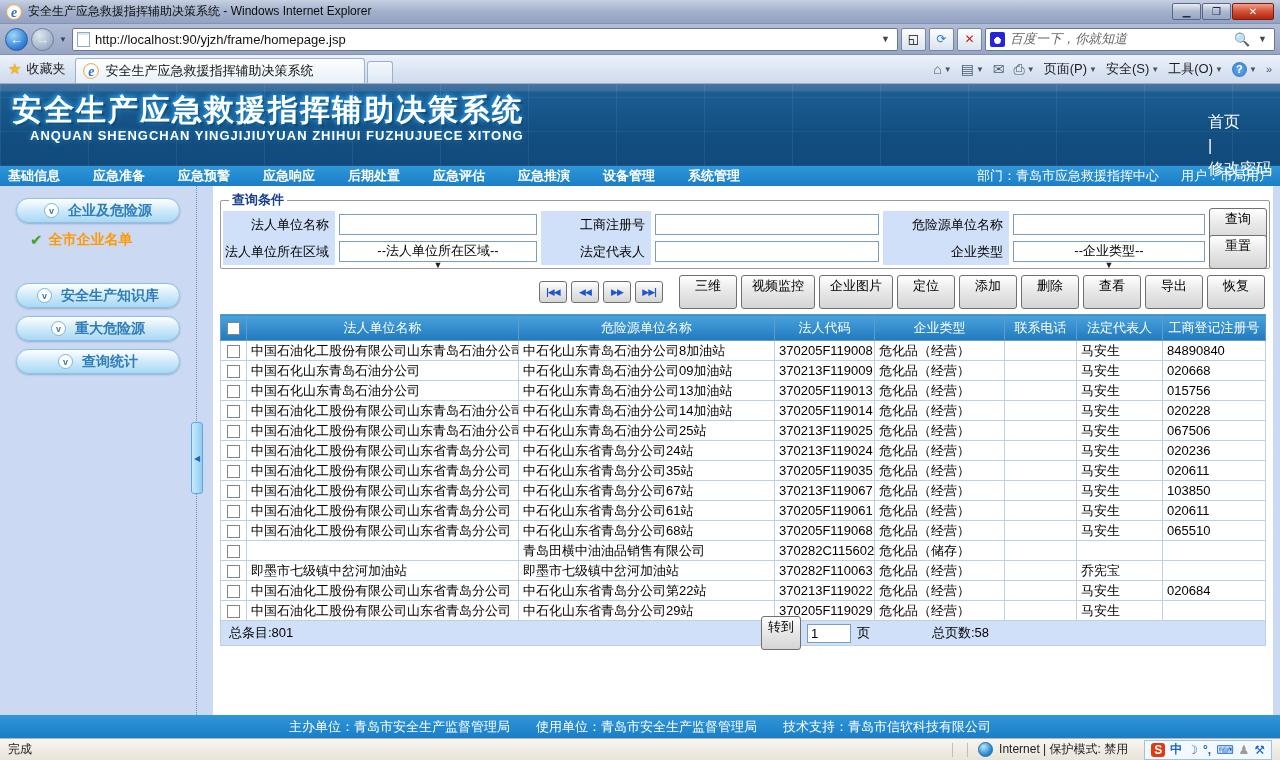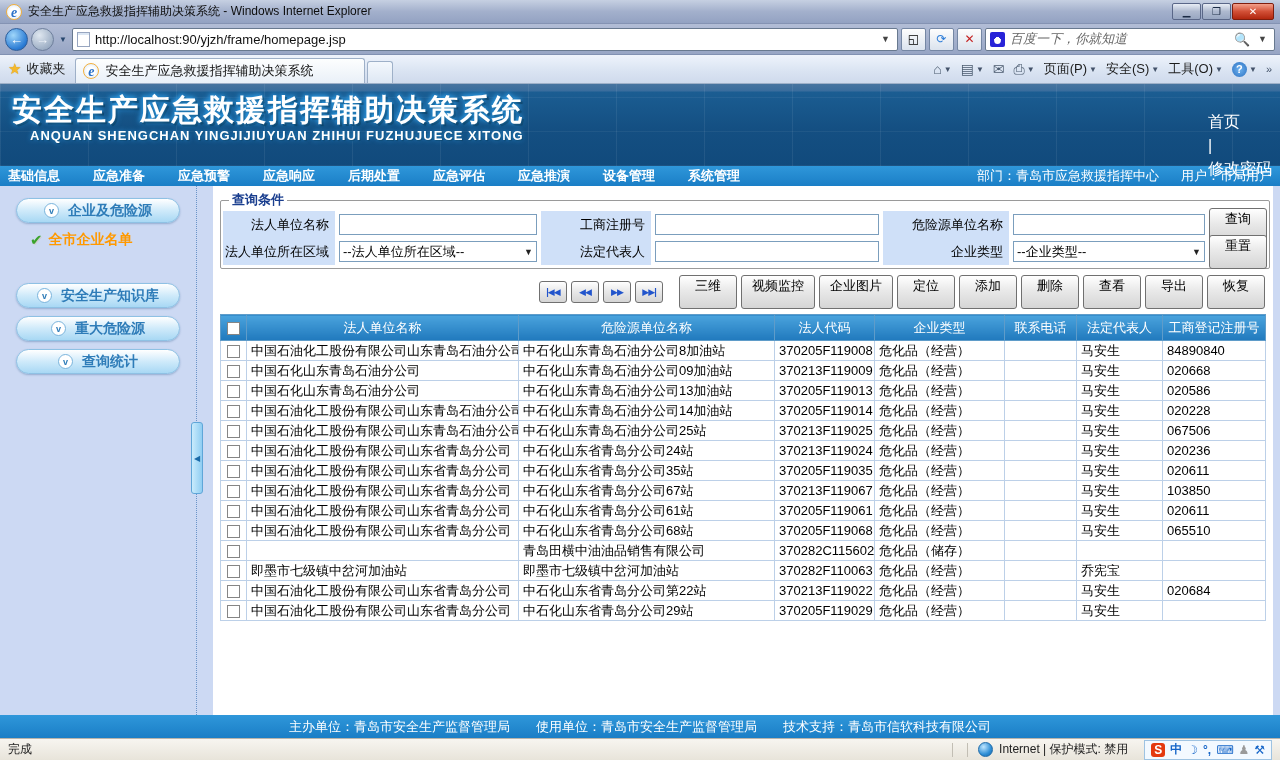--- a/index.html
+++ b/index.html
@@ -107,21 +107,21 @@
 
   fieldset.qset { border:1px solid #9a9a9a; border-radius:2px; padding:2px 2px 3px 2px; margin-top:1px; }
   fieldset.qset legend { font-size:13px; font-weight:bold; color:#1b3f8f; margin-left:6px; padding:0 3px; }
   .qgrid { display:grid; grid-template-columns:112px 206px 110px 232px 126px 200px auto;
     grid-auto-rows:27px; align-items:center; }
   .ql { background:#cfe0f8; height:100%; display:flex; align-items:center; justify-content:flex-end;
     padding-right:6px; font-size:13px; color:#000; }
   .qi { padding:0 4px; height:100%; display:flex; align-items:center; }
   .qi input[type=text] { width:100%; height:21px; border:1px solid #7b9ebd; font-size:13px; padding:0 3px; }
   .qsel { width:100%; height:21px; border:1px solid #7b9ebd; background:#fff; display:flex;
-    align-items:center; font-size:13px; padding:0 3px; justify-content:space-between; }
+    align-items:center; font-size:13px; padding:0 3px; justify-content:space-between;flex-direction:column; }
   .qsel .dd { font-size:9px; color:#222; }
   .qb { background:#cfe0f8; height:100%; display:flex; align-items:center; justify-content:center; }
   .btn3d { min-width:58px; height:34px; border:1px solid #707070; border-radius:3px;
     background:linear-gradient(#ffffff,#e9e9e9 45%,#d5d5d5); font-size:13px; padding:0 10px;
     text-align:center; line-height:20px; color:#000; }
 
   .toolrow { display:flex; justify-content:flex-end; align-items:center; gap:4px; padding:6px 1px 5px 0; }
   .navbtn { width:28px; height:22px; border:1px solid #707070; border-radius:3px;
     background:linear-gradient(#ffffff,#e9e9e9 45%,#d5d5d5); color:#2255cc; font-size:9px;
     font-weight:bold; text-align:center; line-height:20px; letter-spacing:-1px; }
@@ -403,21 +403,21 @@
             <td>020668</td>
           </tr>
           <tr>
             <td class="center"><span class="cb"></span></td>
             <td>中国石化山东青岛石油分公司</td>
             <td>中石化山东青岛石油分公司13加油站</td>
             <td class="center">370205F119013</td>
             <td>危化品（经营）</td>
             <td></td>
             <td>马安生</td>
-            <td>020586</td>
+            <td>015756</td>
           </tr>
           <tr>
             <td class="center"><span class="cb"></span></td>
             <td>中国石油化工股份有限公司山东青岛石油分公司</td>
             <td>中石化山东青岛石油分公司14加油站</td>
             <td class="center">370205F119014</td>
             <td>危化品（经营）</td>
             <td></td>
             <td>马安生</td>
             <td>020228</td>
@@ -518,20 +518,29 @@
             <td>中石化山东省青岛分公司29站</td>
             <td class="center">370205F119029</td>
             <td>危化品（经营）</td>
             <td></td>
             <td>马安生</td>
             <td></td>
           </tr>
         </tbody>
     </table>
 
+    <div class="tfoot">
+      <span>总条目:801</span>
+      <span class="goto">
+        <span class="btn3d" style="min-width:38px;padding:0 6px;">转到</span>
+        <input class="goto-input" value="1" style="">
+        <span>页</span>
+      </span>
+      <span class="pages">总页数:58</span>
+    </div>
   </div>
 </div>
 
 <div class="pagefooter">
   <span>主办单位：青岛市安全生产监督管理局</span>
   <span>使用单位：青岛市安全生产监督管理局</span>
   <span>技术支持：青岛市信软科技有限公司</span>
 </div>
 
 <div class="statusbar">

